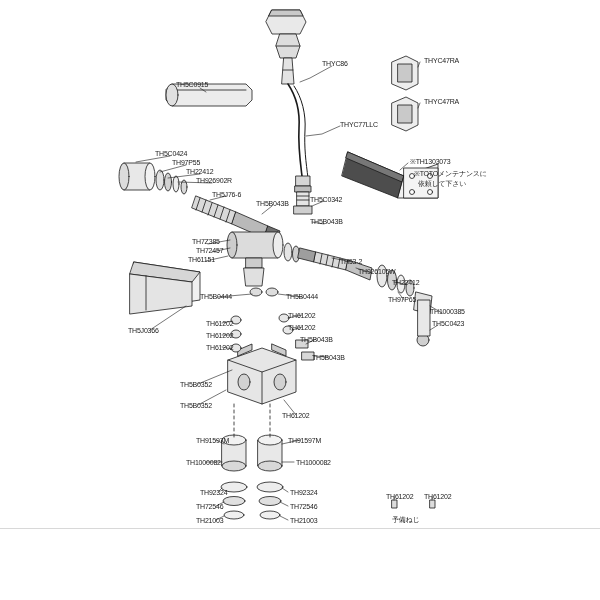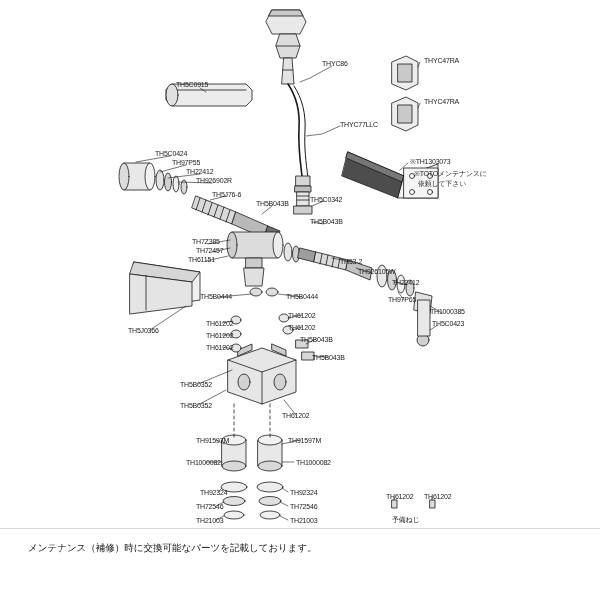--- a/index.html
+++ b/index.html
@@ -318,16 +318,15 @@
       <div class="lbl" style="left: 424px; top: 493px;">TH61202</div>
       <div class="lbl jp" style="left: 392px; top: 516px;">予備ねじ</div>
       <div class="lbl jp" style="left: 410px; top: 158px;">※TH1303073</div>
       <div class="lbl jp" style="left: 414px; top: 170px;">※TOTOメンテナンスに</div>
       <div class="lbl jp" style="left: 418px; top: 180px;">依頼して下さい</div>
     </div>
 
   <div class="divider"></div>
 
   <div id="footer-note">
-    <div>メンテナンス（補修）時に交換可能なパーツを記載しております。</div>
   </div>
 
 </div>
 
 </body></html>

